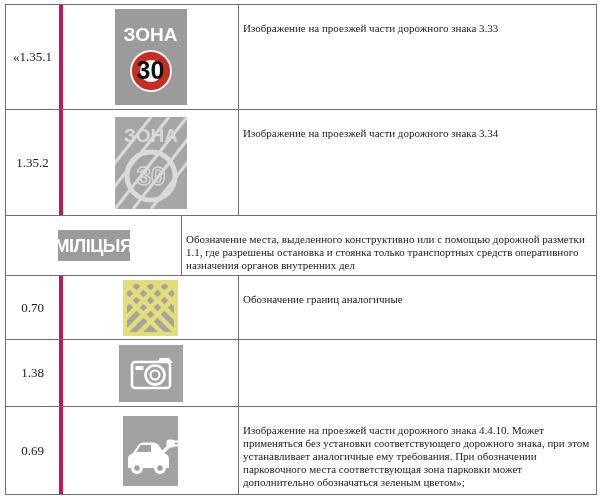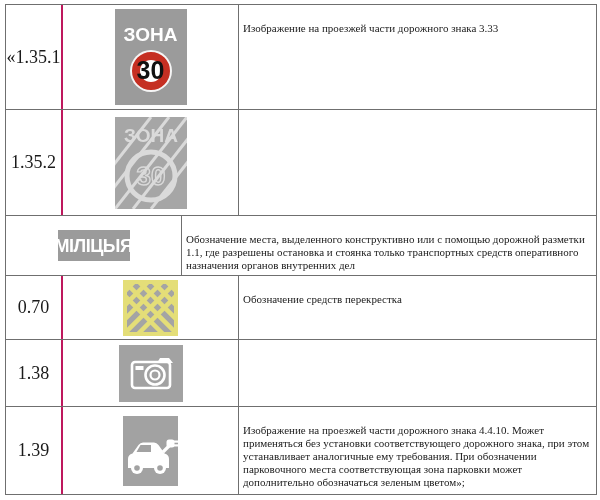--- a/index.html
+++ b/index.html
@@ -6,22 +6,22 @@
   *{box-sizing:border-box;}
   body{font-family:"Liberation Serif", serif; color:#1a1a1a;}
 
   .doc{position:relative; width:600px; height:500px; background:#fff;}
   .tbl{position:absolute; left:5px; top:4px; width:592px; border:1px solid #6f6f6f; background:#fff;}
   .row{display:flex; border-bottom:1px solid #6f6f6f;}
   .row:last-child{border-bottom:none;}
   .r1{height:105px}.r2{height:106px}.r3{height:60px}.r4{height:64px}.r5{height:67px}.r6{height:87px}
 
   .cell{height:100%;}
-  .code{width:57px; border-right:2px solid #be185d; display:flex; align-items:center; justify-content:center;
-        font-size:18px; white-space:nowrap;}
+  .code{width:57px; border-right:4px solid #be185d; display:flex; align-items:center; justify-content:center;
+        font-size:13px; white-space:nowrap;}
   .signcell{width:176px; border-right:1px solid #6f6f6f; display:flex; align-items:center; justify-content:center;}
   .desc{flex:1; padding:1px 3px 0 4px; font-size:11px; line-height:1.19; text-align:left;margin-top:16px;}
 
   
   .sign-zone{width:72px; height:96px; background:#9b9b9b; display:flex; flex-direction:column;
              align-items:center; justify-content:center; gap:8px;}
   .zone-word{color:#ffffff; font-family:"Liberation Sans", sans-serif; font-weight:bold; font-size:19px; line-height:1;}
   .speed-circle{width:38px; height:38px; background:#ffffff; border:8px solid #c52f22; border-radius:50%;
                 box-shadow:0 0 0 2px rgba(255,255,255,.9);
                 display:flex; align-items:center; justify-content:center;}
@@ -63,20 +63,21 @@
             <line x1="-18" y1="92" x2="54" y2="0"></line>
             <line x1="0" y1="92" x2="72" y2="0"></line>
             <line x1="18" y1="92" x2="90" y2="0"></line>
             <line x1="36" y1="92" x2="108" y2="0"></line>
           </g>
           <text x="36" y="25" fill="#dadada" font-family="Liberation Sans, sans-serif" font-weight="bold" font-size="19" text-anchor="middle">ЗОНА</text>
           <circle cx="36" cy="59" r="24" fill="none" stroke="#dadada" stroke-width="5"></circle>
           <text x="36" y="68" fill="none" stroke="#dadada" stroke-width="1.4" font-family="Liberation Sans, sans-serif" font-weight="bold" font-size="26" text-anchor="middle">30</text>
         </svg>
       </div>
+      <div class="cell desc">Изображение на проезжей части дорожного знака 3.34</div>
     </div>
 
     <div class="row r3">
       <div class="cell signcell">
         <div class="sign-militia">
           <span class="militia-word">МІЛІЦЫЯ</span>
         </div>
       </div>
       <div class="cell desc">Обозначение места, выделенного конструктивно или с помощью дорожной разметки 1.1, где разрешены остановка и стоянка только транспортных средств оперативного назначения органов внутренних дел</div>
     </div>
@@ -95,41 +96,41 @@
             <line x1="42" y1="0" x2="98" y2="56"></line>
             <line x1="69" y1="0" x2="-1" y2="70"></line>
             <line x1="55" y1="0" x2="-1" y2="56"></line>
             <line x1="41" y1="0" x2="-15" y2="56"></line>
             <line x1="27" y1="0" x2="-29" y2="56"></line>
             <line x1="13" y1="0" x2="-43" y2="56"></line>
           </g>
           <rect x="2" y="2" width="51" height="52" fill="none" stroke="#e4de78" stroke-width="4"></rect>
         </svg>
       </div>
-      <div class="cell desc">Обозначение средств перекрестка</div>
+      <div class="cell desc">Обозначение границ аналогичные</div>
     </div>
 
     <div class="row r5">
       <div class="cell code">1.38</div>
       <div class="cell signcell">
         <svg width="64" height="57" viewBox="0 0 64 57">
           <rect x="0" y="0" width="64" height="57" fill="#a2a2a2"></rect>
           <g>
             <path d="M38 18 l3 -5 h9 l4 5 z" fill="#ffffff"></path>
             <rect x="13" y="17" width="38" height="26" rx="3" fill="none" stroke="#ffffff" stroke-width="2.6"></rect>
             <rect x="16.5" y="21" width="8" height="4" fill="#ffffff"></rect>
             <circle cx="36" cy="30" r="9.5" fill="none" stroke="#ffffff" stroke-width="2.6"></circle>
             <circle cx="36" cy="30" r="4.5" fill="none" stroke="#ffffff" stroke-width="2.2"></circle>
           </g>
         </svg>
       </div>
     </div>
 
     <div class="row r6">
-      <div class="cell code">1.39</div>
+      <div class="cell code">0.69</div>
       <div class="cell signcell">
         <svg width="55" height="70" viewBox="0 0 55 70">
           <rect x="0" y="0" width="55" height="70" fill="#a2a2a2"></rect>
           <g>
             <path d="M5 52 v-9 q0 -4.5 4.5 -5.5 l6 -8.5 q1.8 -2.5 4.5 -2.5 h11 q2.7 0 4.5 2.5 l6 8.5 q4.5 1 4.5 5.5 v9 z" fill="#ffffff"></path>
             <path d="M17.5 29 l-4 7 h14.5 v-7 z" fill="#a2a2a2"></path>
             <circle cx="14" cy="52" r="6" fill="#ffffff"></circle>
             <circle cx="14" cy="52" r="2.8" fill="#a2a2a2"></circle>
             <circle cx="37" cy="52" r="6" fill="#ffffff"></circle>
             <circle cx="37" cy="52" r="2.8" fill="#a2a2a2"></circle>

